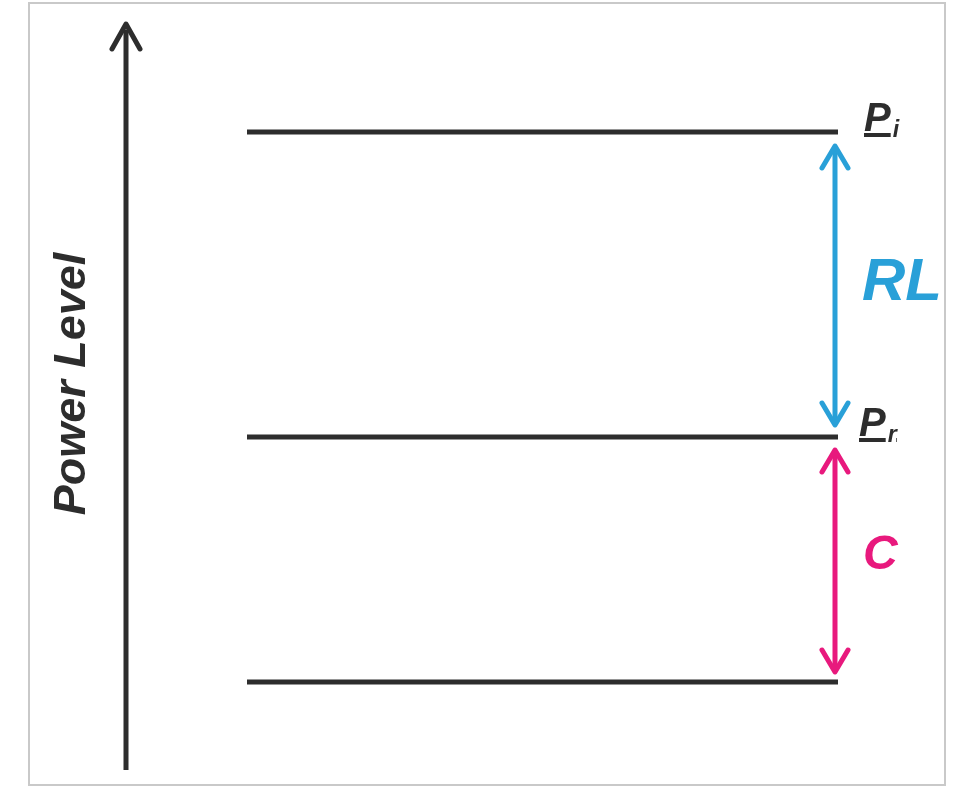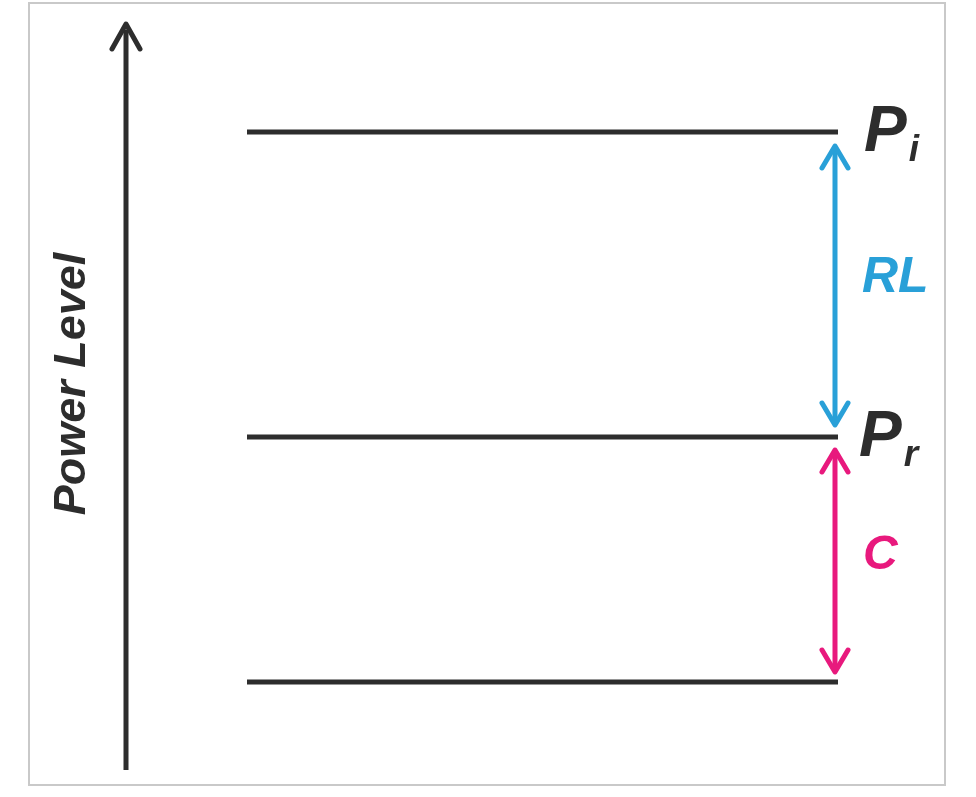--- a/index.html
+++ b/index.html
@@ -35,28 +35,28 @@
   .blue-stroke  { stroke: var(--blue);    fill: none; }
   .mag-stroke   { stroke: var(--magenta); fill: none; }
   .label {
     position: absolute;
     font-weight: bold;
     font-style: italic;
     color: var(--ink);
     line-height: 1;
     white-space: nowrap;
   }
-  .lvl { font-size: 64px; }
+  .lvl { font-size: 40px; text-decoration: underline; }
   .lvl .sub {
     font-size: 0.58em;
     position: relative;
     top: 0.26em;
     margin-left: 2px;
   }
-  .span-rl { font-size: 50px; color: var(--blue); text-align: right; }
+  .span-rl { font-size: 60px; color: var(--blue); text-align: right; }
   .span-c  { font-size: 48px; color: var(--magenta); }
   .axis-label {
     position: absolute;
     left: 70px; top: 384px;
     transform: translate(-50%, -50%) rotate(-90deg);
     font-weight: bold;
     font-style: italic;
     font-size: 45px;
     color: var(--ink);
     white-space: nowrap;

